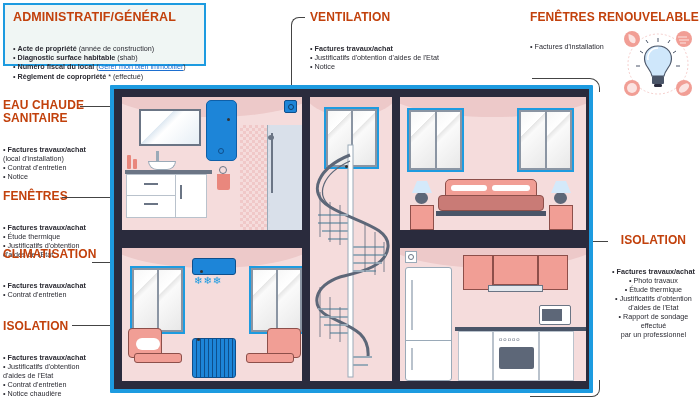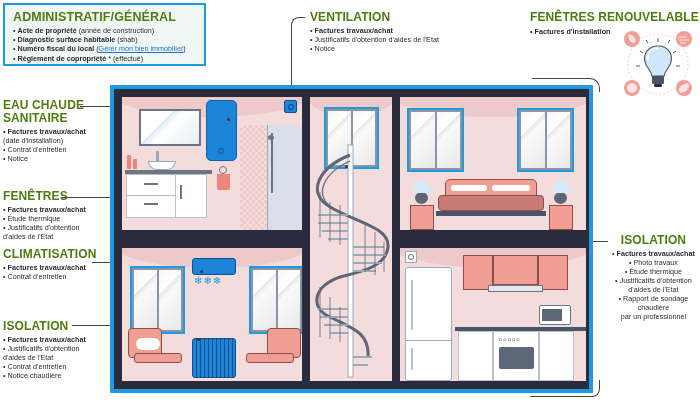--- a/index.html
+++ b/index.html
@@ -1,21 +1,21 @@
 <!DOCTYPE html>
 <html><head>
 <meta charset="utf-8">
 <style>
   * { box-sizing: border-box; margin: 0; padding: 0; }
   html, body { width: 700px; height: 402px; overflow: hidden; background: #ffffff; }
   body { position: relative; font-family: "Liberation Sans", "DejaVu Sans", sans-serif; color: #2b2b33; }
 
   .label-block { position: absolute; font-size: 7.2px; line-height: 9px; }
-  .label-title { color: #4d7c0f; font-weight: 700; font-size: 12px; line-height: 13px; letter-spacing: 0.1px; }
-  .label-block ul { list-style: none; margin-top: 2px; }
+  .label-title { color: #c2410c; font-weight: 700; font-size: 12px; line-height: 13px; letter-spacing: 0.1px; }
+  .label-block ul { list-style: none; margin-top: 20px; }
   .label-block li { white-space: nowrap; }
   .label-block li b { font-weight: 700; }
   .bullet::before { content: "• "; }
 
   .admin-box { position: absolute; left: 3px; top: 3px; width: 203px; height: 63px; border: 2px solid #1d9be0; background: #f0f6f4; padding: 6px 8px; }
   .admin-box .label-title { font-size: 12.5px; }
   .admin-box a { color: #1d6fd0; text-decoration: underline; }
 
   
   .house-frame { position: absolute; left: 110px; top: 85px; width: 483px; height: 308px; background: #1d9be0; border-radius: 1px; }
@@ -53,21 +53,21 @@
     <li class="bullet"><b>Factures travaux/achat</b></li>
     <li class="bullet"><span>Justificatifs d'obtention d'aides de l'Etat</span></li>
     <li class="bullet"><span>Notice</span></li>
   </ul>
 </div>
 
 <div class="connector" style="left:291px;top:17px;width:14px;height:84px;border-left-width:1px;border-top-width:1px;border-top-left-radius:8px;"></div>
 
 <div class="label-block" style="left:530px;top:11px;">
   <div class="label-title">FENÊTRES RENOUVELABLE</div>
-  <div style="margin-top:3px;font-weight:bold;" class="bullet"><span>Factures d'installation</span></div>
+  <div style="margin-top:18px;" class="bullet"><span>Factures d'installation</span></div>
 </div>
 
 <div style="position:absolute;left:618px;top:26px;width:80px;height:76px;">
   <svg width="80" height="76" viewBox="0 0 80 76">
     <circle cx="40" cy="38" r="30" fill="none" stroke="#f3c3c0" stroke-width="0.8" stroke-dasharray="2 2"></circle>
     <g>
         <circle cx="14" cy="13" r="8" fill="#f19e95"></circle>
         <path d="M14 7 C10 12 10 16 14 18 C18 16 18 12 14 7Z" fill="#fbe3e1" transform="rotate(-35 14 13)"></path>
       </g>
     <g>
@@ -91,21 +91,21 @@
     </g>
   </svg>
 </div>
 
 <div class="connector" style="left:532px;top:78px;width:68px;height:14px;border-top-width:1px;border-right-width:1px;border-top-right-radius:10px;"></div>
 
 <div class="label-block" style="left:3px;top:99px;">
   <div class="label-title"><span>EAU CHAUDE</span><br><span>SANITAIRE</span></div>
   <ul>
     <li class="bullet"><b>Factures travaux/achat</b></li>
-    <li>(date d'installation)</li>
+    <li>(local d'installation)</li>
     <li class="bullet"><span>Contrat d'entretien</span></li>
     <li class="bullet"><span>Notice</span></li>
   </ul>
 </div>
 <div class="connector" style="left:80px;top:106px;width:150px;height:1px;border-top-width:1px;"></div>
 
 <div class="label-block" style="left:3px;top:190px;">
   <div class="label-title">FENÊTRES</div>
   <ul>
     <li class="bullet"><b>Factures travaux/achat</b></li>
@@ -139,21 +139,21 @@
 
 <div class="label-block" style="left:612px;top:234px;text-align:center;">
   <div class="label-title">ISOLATION</div>
   <ul>
     <li class="bullet"><b>Factures travaux/achat</b></li>
     <li class="bullet"><span>Photo travaux</span></li>
     <li class="bullet"><span>Étude thermique</span></li>
     <li class="bullet"><span>Justificatifs d'obtention</span></li>
     <li>d'aides de l'Etat</li>
     <li class="bullet"><span>Rapport de sondage</span></li>
-    <li>chaudière</li>
+    <li>effectué</li>
     <li>par un professionnel</li>
   </ul>
 </div>
 <div class="connector" style="left:590px;top:241px;width:18px;height:1px;border-top-width:1px;"></div>
 <div class="connector" style="left:530px;top:380px;width:70px;height:17px;border-bottom-width:1px;border-right-width:1px;border-bottom-right-radius:8px;"></div>
 
 <div class="house-frame"></div>
 <div class="house-inner"></div>
 <div class="slab-dots" style="left:122px;top:233px;width:180px;height:12px;"></div>
 

